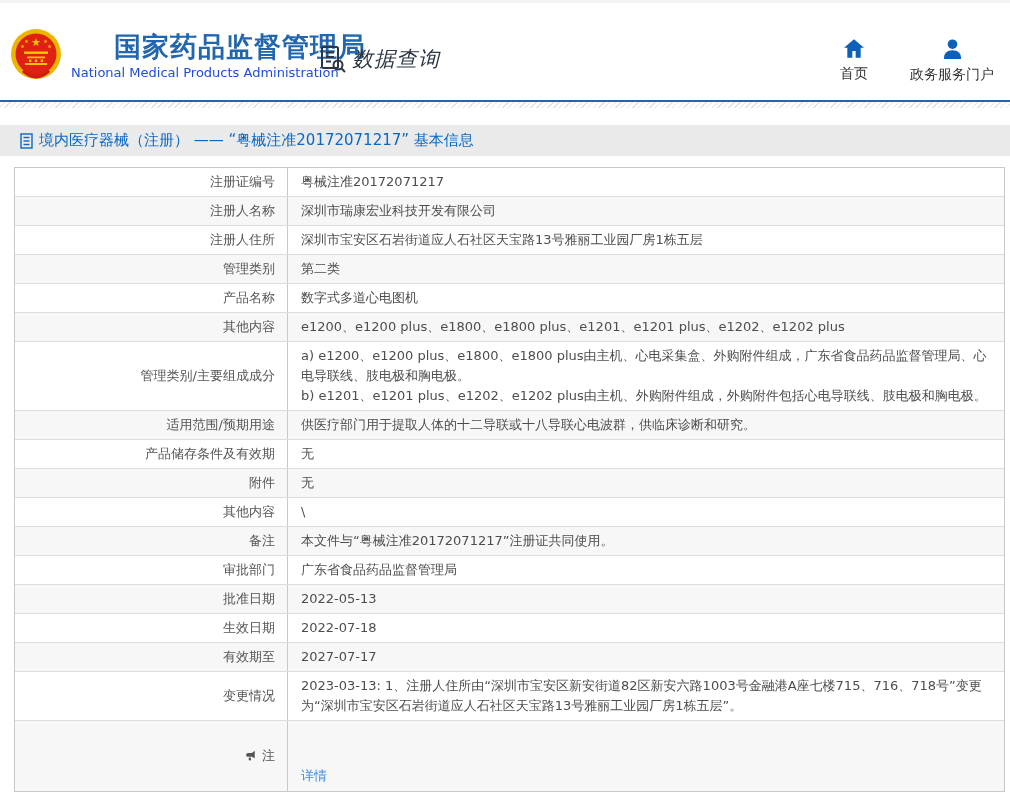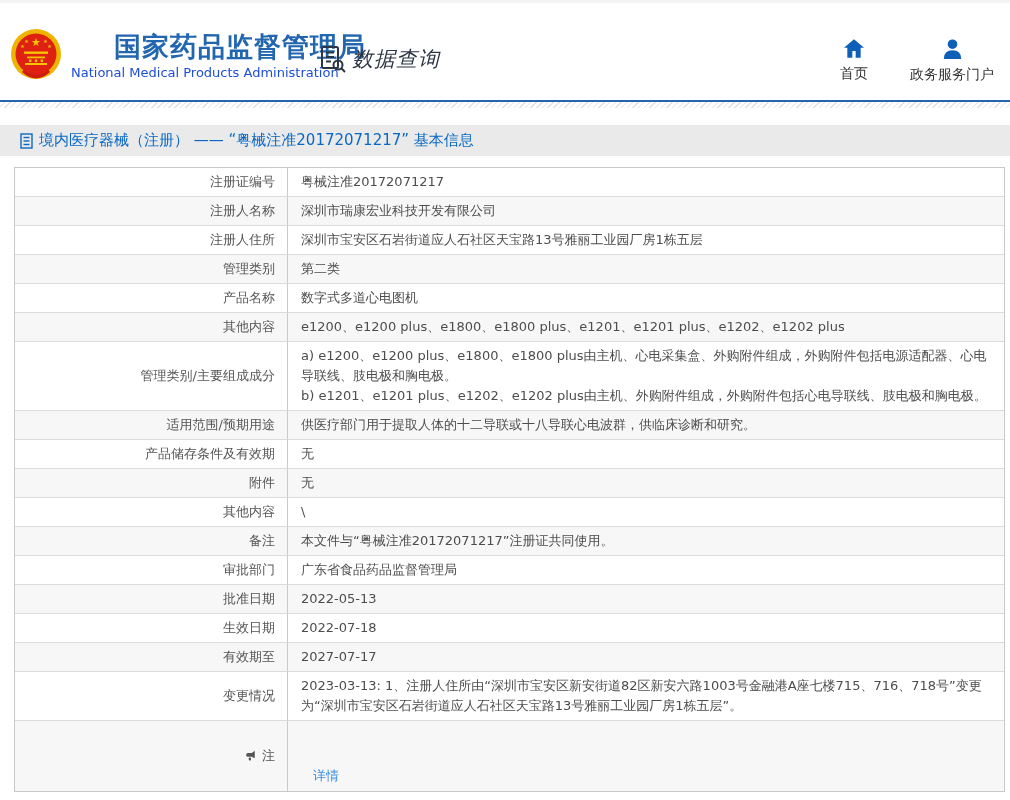--- a/index.html
+++ b/index.html
@@ -35,21 +35,21 @@
   .row{display:flex;align-items:stretch;border-bottom:1px solid #dcdcdc;min-height:28px;}
   .row:nth-child(even){background:var(--row-alt-bg);}
   .row:last-child{border-bottom:none;}
   .label{width:273px;display:flex;align-items:center;justify-content:flex-end;gap:5px;
     padding:4px 12px;border-right:1px solid var(--border);color:#555;font-size:13px;text-align:left;}
   .value{flex:1;display:flex;align-items:flex-end;padding:4px 13px;color:#4d4d4d;font-size:13px;}
   .label-text,.value-text{line-height:20px;}
   .value-text{white-space:pre-line;}
   .row:nth-child(18) .value-text, .row:nth-child(18) .label-text{line-height:21px;}
   .row:nth-child(18){min-height:70px;font-family:Liberation Mono, monospace;}
-  .detail-link{color:var(--link-blue);text-decoration:none;font-size:13px;line-height:20px;margin-left:12px;}
+  .detail-link{color:var(--link-blue);text-decoration:none;font-size:13px;line-height:20px;}
   .note-ic{display:inline-flex;align-items:center;color:#555;}
 </style>
 </head>
 <body>
 
 <div class="header">
   <div class="brand">
     <svg width="52" height="56" viewBox="0 0 52 56">
       <circle cx="26" cy="26" r="25" fill="#eeb500"></circle>
       <path d="M12 44 Q26 57 40 44 L37 40 Q26 49 15 40 Z" fill="#cf1d0e"></path>
@@ -161,21 +161,21 @@
       </div>
       <div class="value">
         <span class="value-text">e1200、e1200 plus、e1800、e1800 plus、e1201、e1201 plus、e1202、e1202 plus</span>
       </div>
     </div>
     <div class="row">
       <div class="label">
         <span class="label-text">管理类别/主要组成成分</span>
       </div>
       <div class="value">
-        <span class="value-text">a) e1200、e1200 plus、e1800、e1800 plus由主机、心电采集盒、外购附件组成，外购附件包括电源适配器、心电导联线、肢电极和胸电极。
+        <span class="value-text">a) e1200、e1200 plus、e1800、e1800 plus由主机、心电采集盒、外购附件组成，广东省食品药品监督管理局、心电导联线、肢电极和胸电极。
 b) e1201、e1201 plus、e1202、e1202 plus由主机、外购附件组成，外购附件包括心电导联线、肢电极和胸电极。</span>
       </div>
     </div>
     <div class="row">
       <div class="label">
         <span class="label-text">适用范围/预期用途</span>
       </div>
       <div class="value">
         <span class="value-text">供医疗部门用于提取人体的十二导联或十八导联心电波群，供临床诊断和研究。</span>
       </div>

